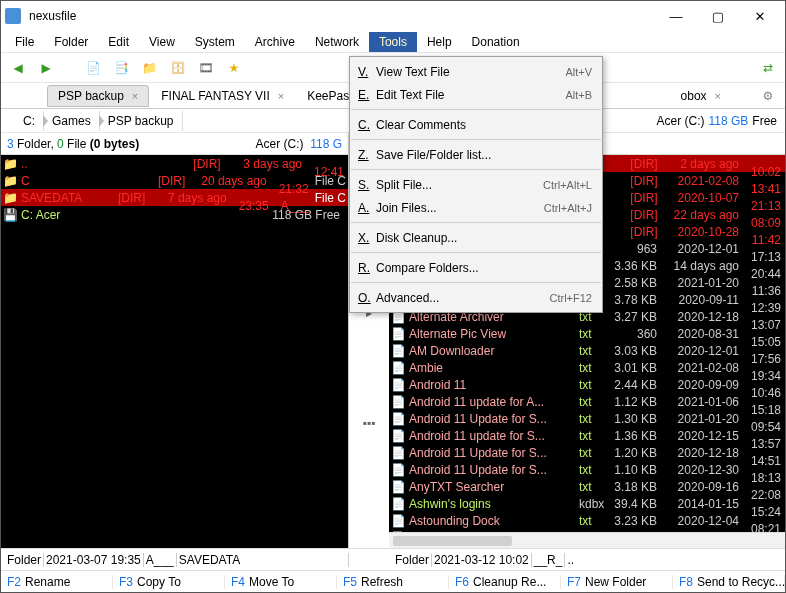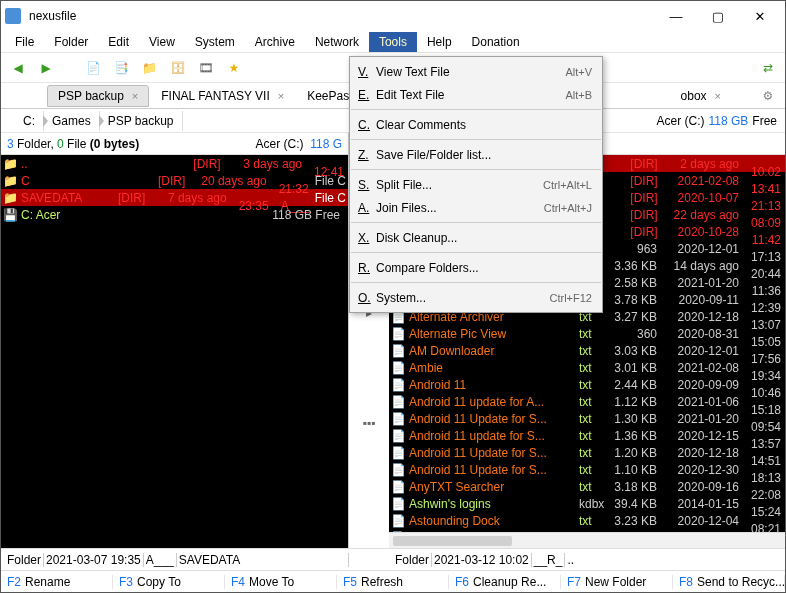--- a/index.html
+++ b/index.html
@@ -32,21 +32,21 @@
 .row { display: flex; height: 17px; align-items: center; padding: 0 2px; white-space: nowrap; }
 .row.sel { background: #b00000; color: #fff; }
 .row .icon { width: 16px; text-align: center; }
 .row .name { flex: 1; overflow: hidden; text-overflow: ellipsis; padding-left: 2px; }
 .row .dir { width: 34px; text-align: center; padding-right: 4px; }
 .row .date { width: 80px; text-align: right; padding-right: 4px; }
 .row .time { width: 40px; text-align: right; padding-right: 2px; margin-top: 16px; }
 .row .ext { width: 36px; padding-left: 4px; }
 .row .size { width: 52px; text-align: right; padding-right: 6px; }
 .row.red .name, .row.red .dir, .row.red .date, .row.red .time { color: #ff2a2a; }
-.row.teal .name { color: #f97316; }
+.row.teal .name { color: #fca5a5; }
 .row.teal .ext { color: #bef264; }
 .row.white .name { color: #bef264; }
 .blue { color: #1a73e8; }
 .green { color: #0a8a28; }
 .scroll-h { height: 16px; background: #f1f1f1; border-top: 1px solid #ddd; display: flex; align-items: center; }
 .scroll-h::before { content: ""; width: 30%; height: 10px; background: #d0d0d0; margin-left: 4px; border-radius: 2px; }
 .status-row { height: 22px; display: flex; align-items: center; border-top: 1px solid #ddd; }
 .status-row .sep { width: 1px; height: 14px; background: #ccc; margin: 0 2px; }
 .fkeys { height: 22px; border-top: 1px solid #ddd; display: flex; align-items: center; }
 .fkeys .fk { flex: 1; padding: 0 6px; border-right: 1px solid #e5e5e5; white-space: nowrap; overflow: hidden; }
@@ -451,16 +451,16 @@
       <span>Disk Cleanup...</span>
     </div>
     <hr>
     <div class="mi">
       <span class="hk">R.</span>
       <span>Compare Folders...</span>
     </div>
     <hr>
     <div class="mi">
       <span class="hk">O.</span>
-      <span>System...</span>
+      <span>Advanced...</span>
       <span class="sc">Ctrl+F12</span>
     </div>
   </div>
 
 </body></html>

